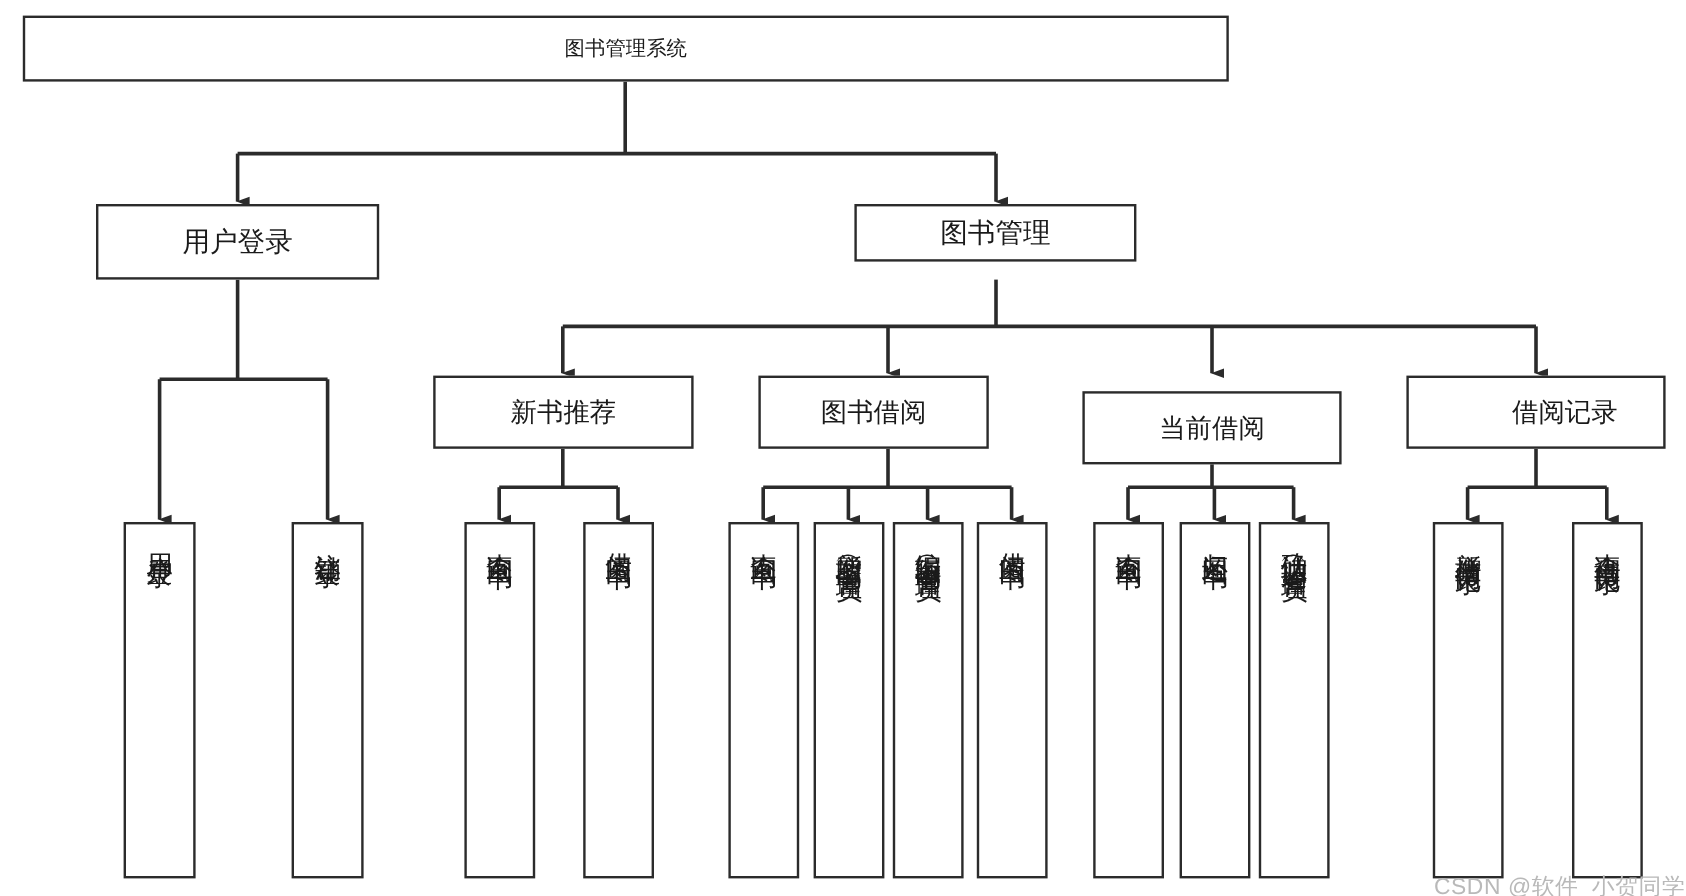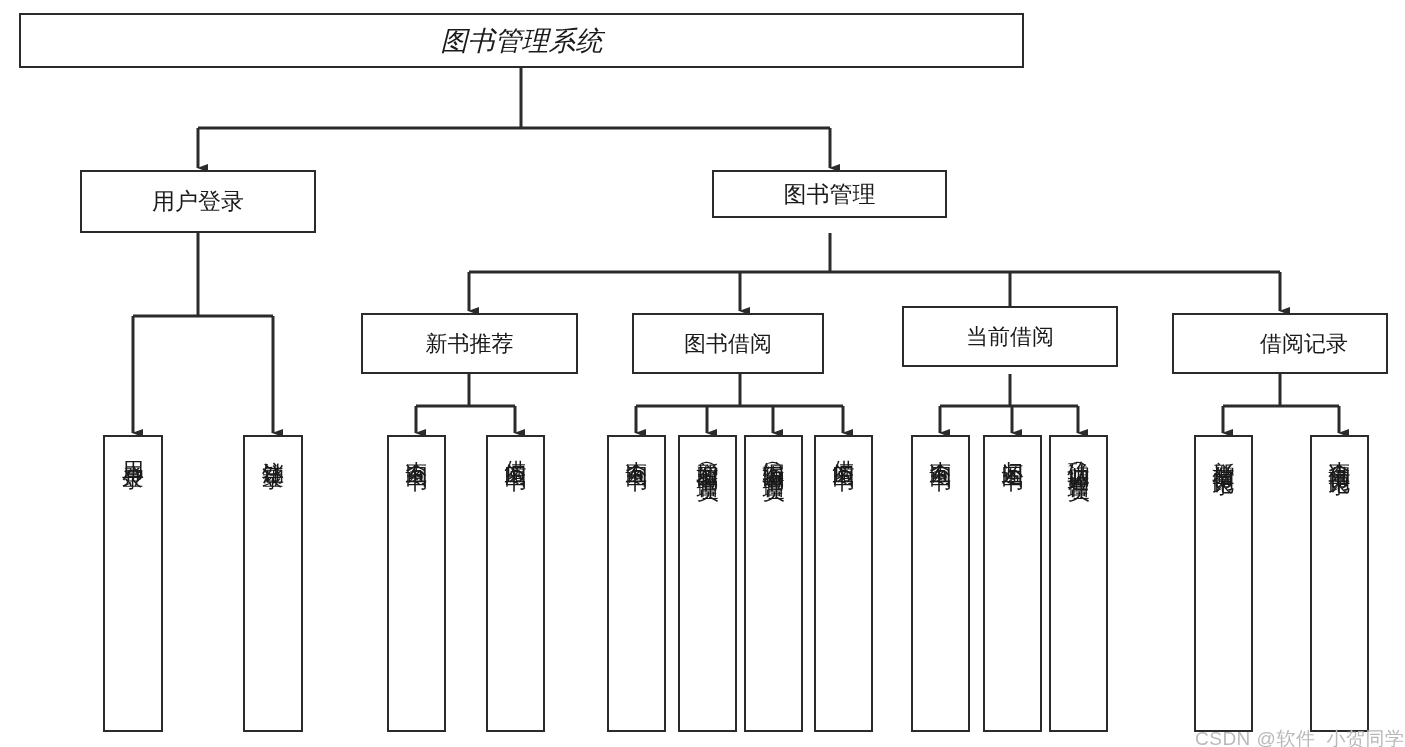--- a/index.html
+++ b/index.html
@@ -24,21 +24,21 @@
   .node{
     position:absolute;
     box-sizing:border-box;
     border:2px solid #2b2b2b;
     background:#ffffff;
     display:flex;
     align-items:center;
     justify-content:center;
     color:#1a1a1a;
   }
-  .node.root{ font-size:27px;font-style:italic; }
+  .node.root{ font-size:17px; }
   .node.lvl2{ font-size:23px; }
   .node.lvl3{ font-size:22px; }
   .node.leaf{
     font-size:22px;
     align-items:flex-start;
     justify-content:center;
     padding-top:6px;
   }
   .vtext{
     writing-mode:vertical-rl;
@@ -129,21 +129,21 @@
   </div>
 
   <div class="node lvl3" style="left:361px;top:313px;width:217px;height:61px;">
     <span>新书推荐</span>
   </div>
 
   <div class="node lvl3" style="left:632px;top:313px;width:192px;height:61px;">
     <span>图书借阅</span>
   </div>
 
-  <div class="node lvl3" style="left:902px;top:306px;width:216px;height:61px;">
+  <div class="node lvl3" style="left:902px;top:326px;width:216px;height:61px;">
     <span>当前借阅</span>
   </div>
 
   <div class="node lvl3" style="left:1172px;top:313px;width:216px;height:61px;padding-left:48px;">
     <span>借阅记录</span>
   </div>
 
   <div class="node leaf leaf-center" style="left:103px;top:435px;width:60px;height:297px;">
     <span class="vtext">用户登录</span>
   </div>

